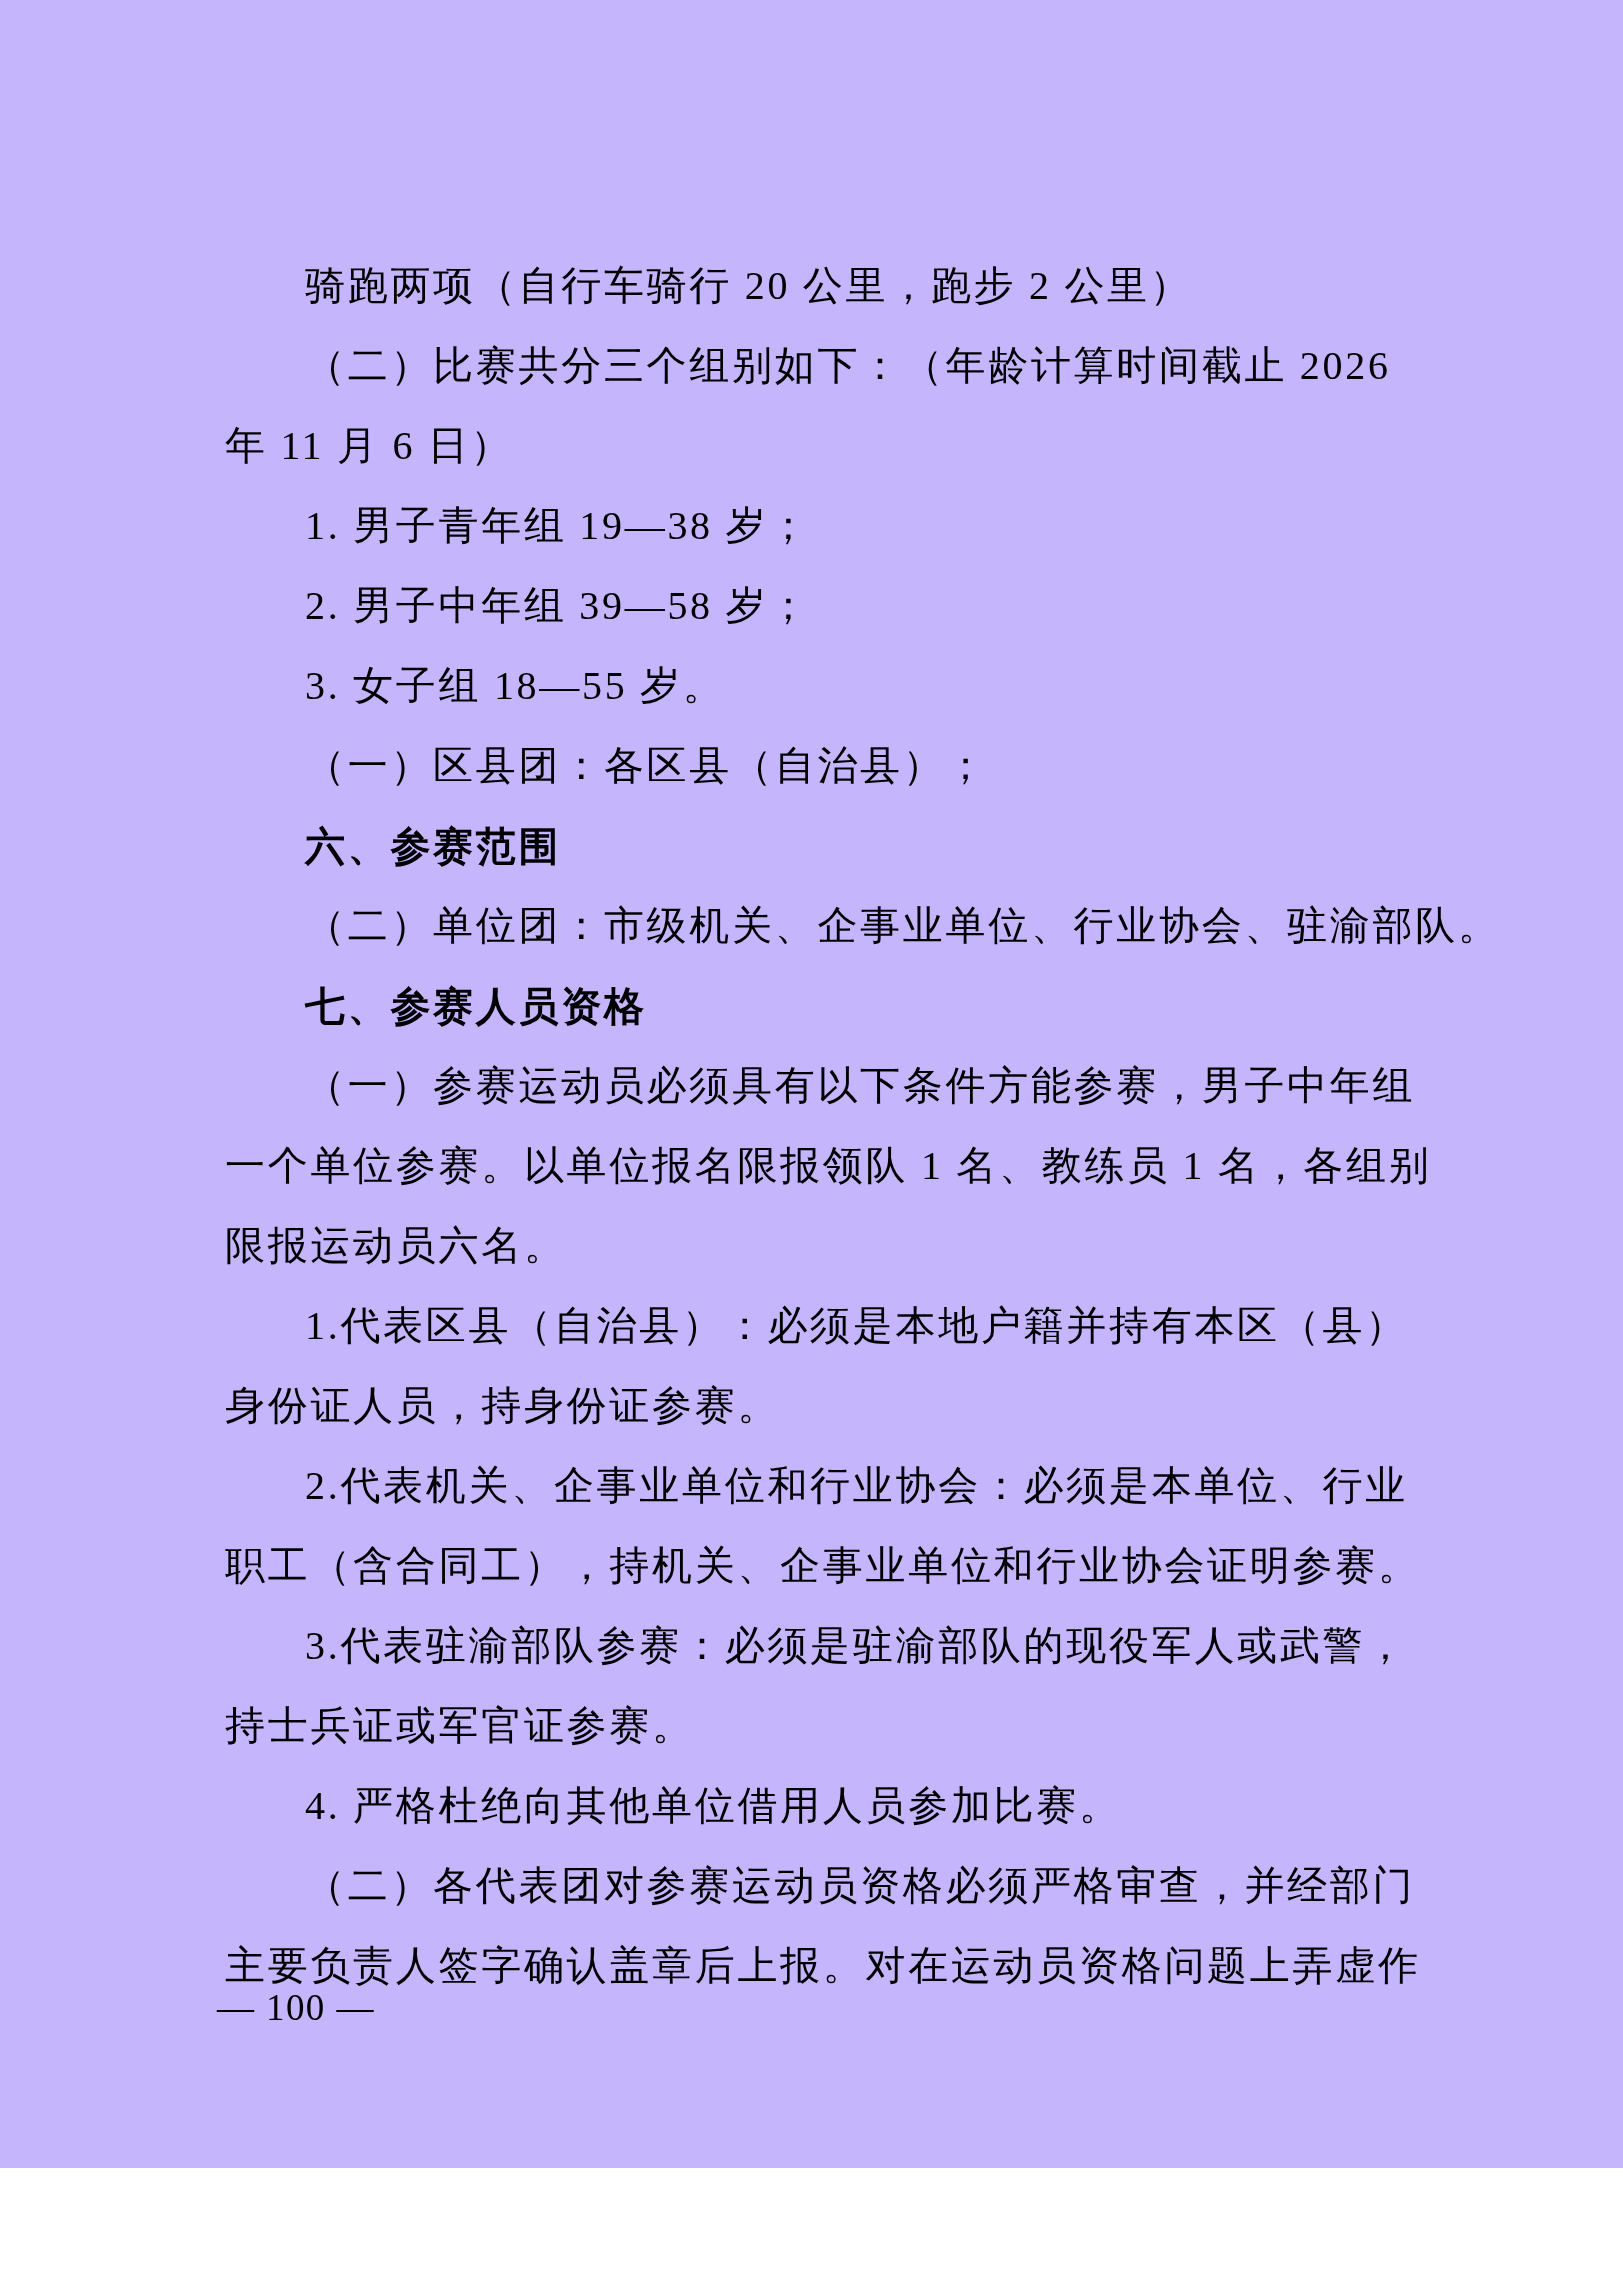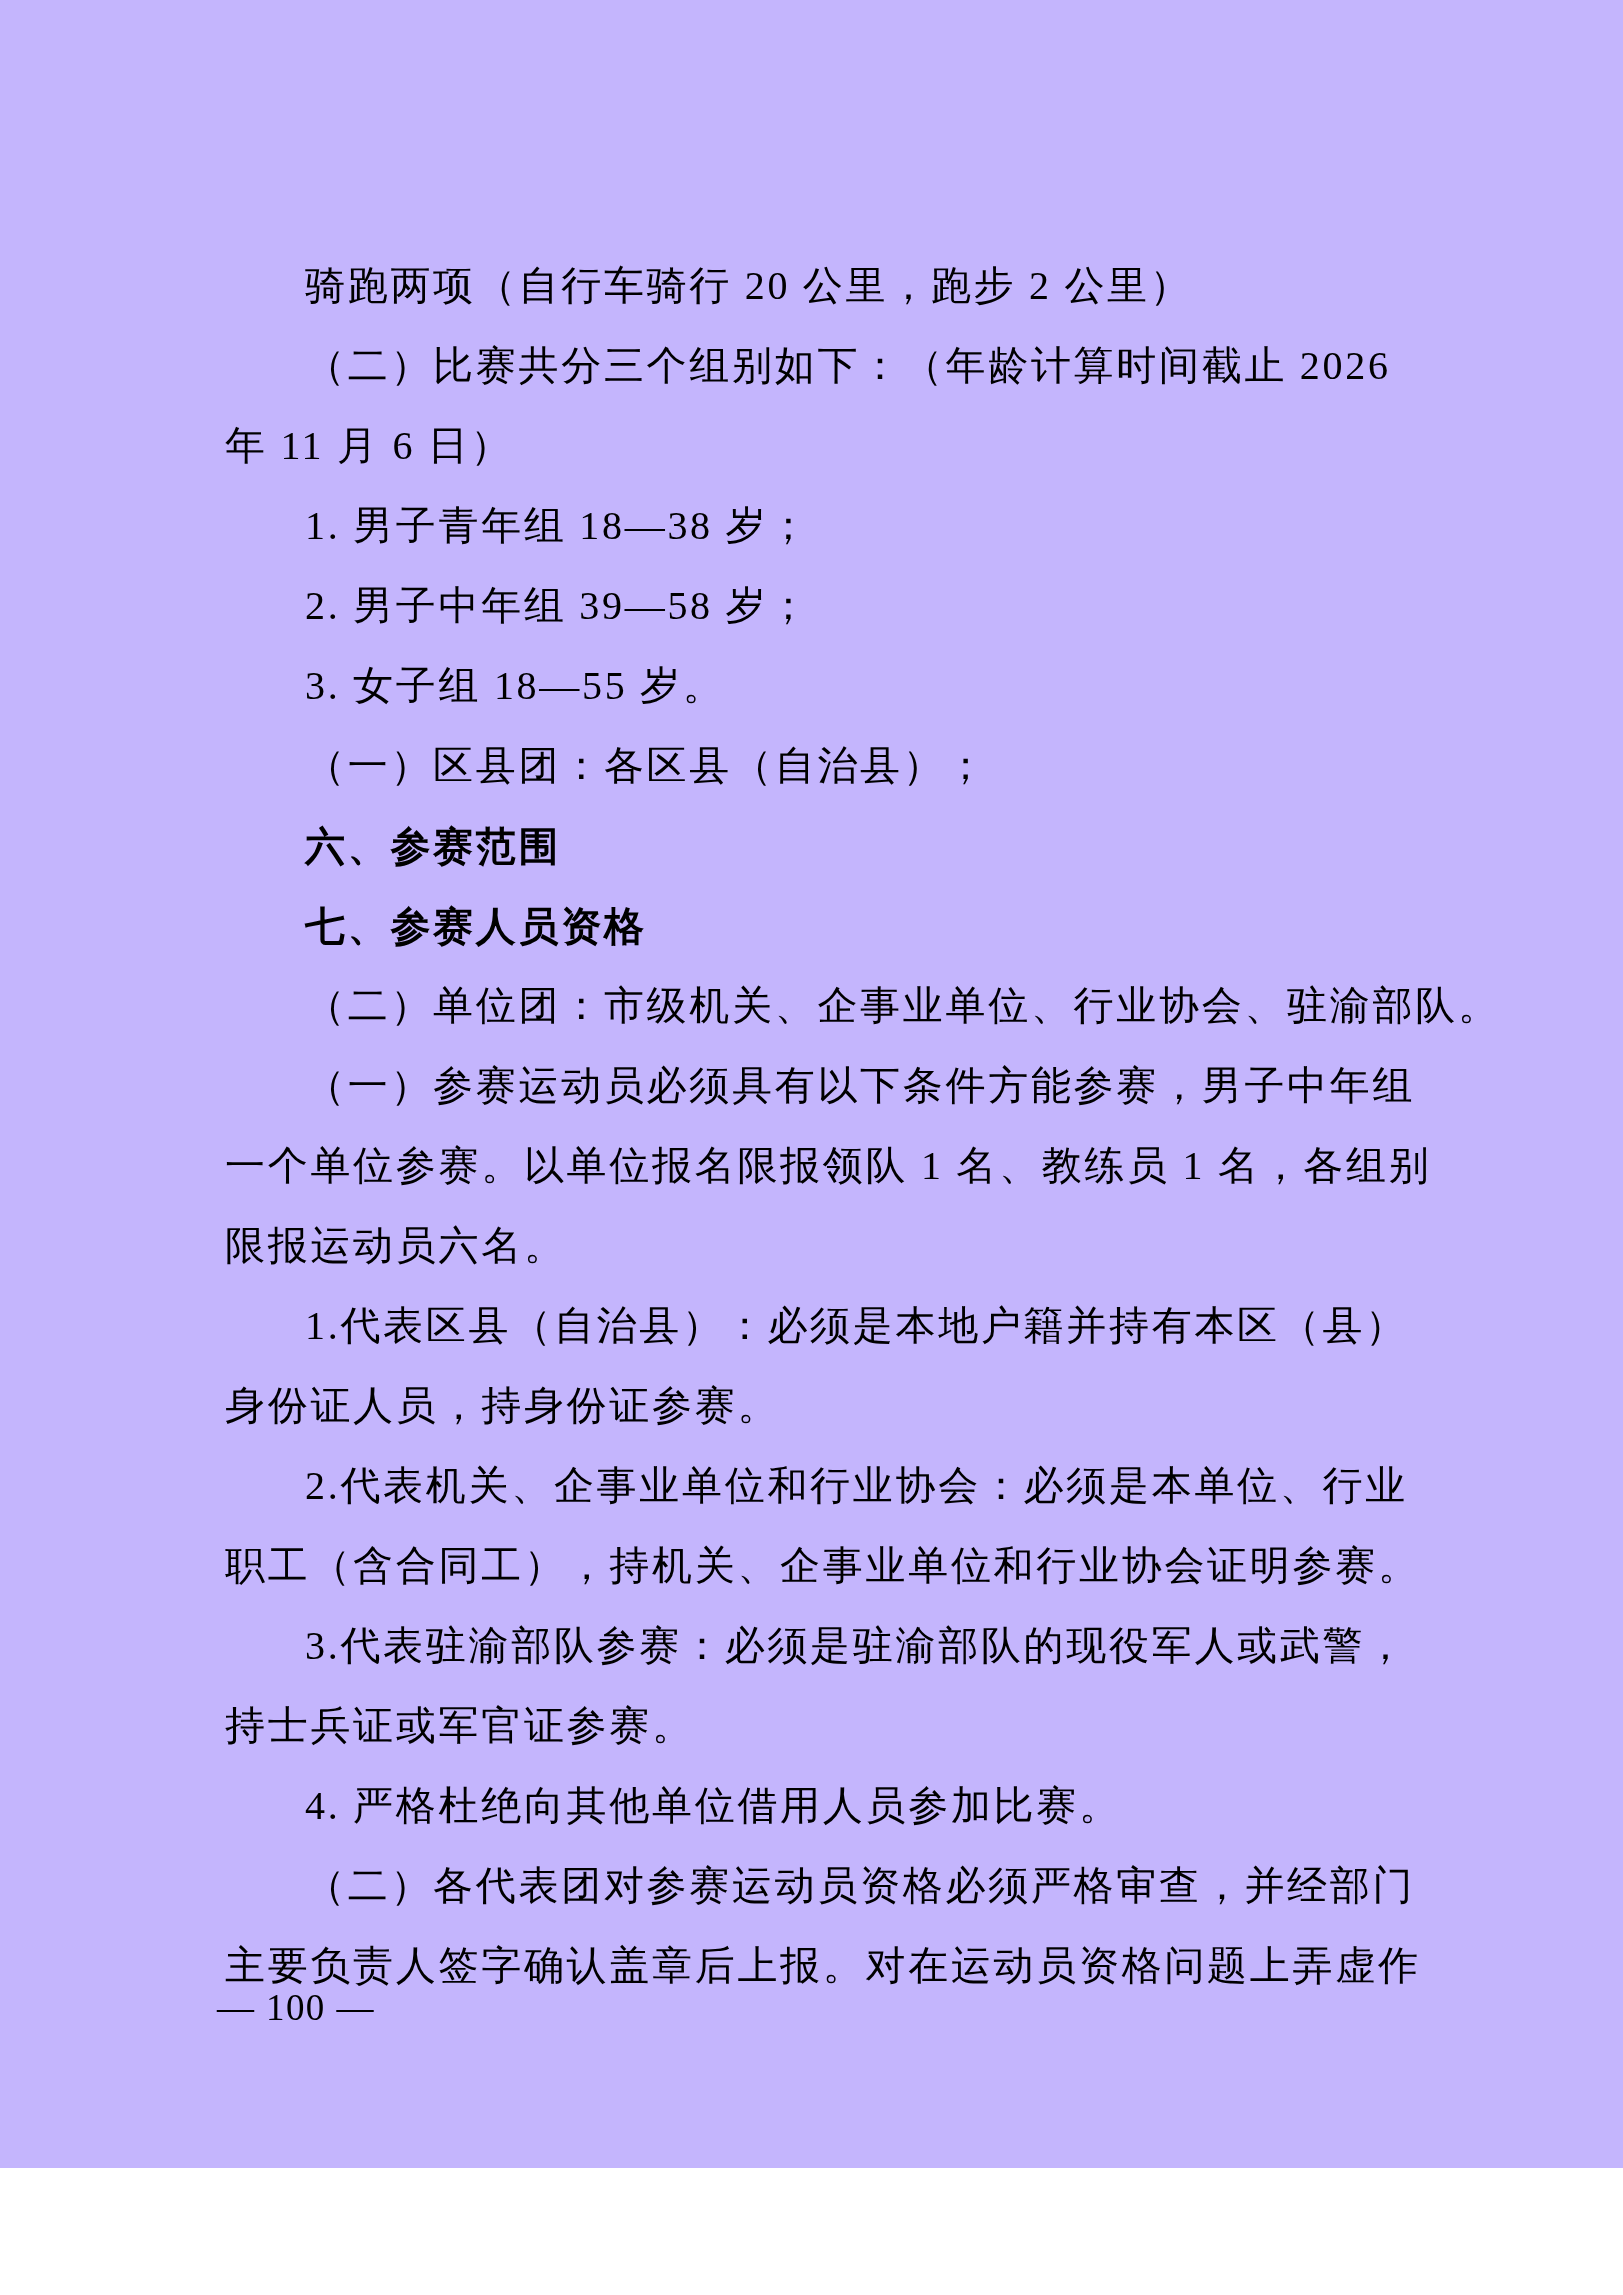--- a/index.html
+++ b/index.html
@@ -49,27 +49,27 @@
   }
 </style>
 </head>
 <body>
 
 <div class="page">
   <div class="content" id="doc-content">
       <div class="line indent">骑跑两项（自行车骑行 20 公里，跑步 2 公里）</div>
       <div class="line indent">（二）比赛共分三个组别如下：（年龄计算时间截止 2026</div>
       <div class="line">年 11 月 6 日）</div>
-      <div class="line indent">1. 男子青年组 18—38 岁；</div>
+      <div class="line indent">1. 男子青年组 19—38 岁；</div>
       <div class="line indent">2. 男子中年组 39—58 岁；</div>
       <div class="line indent">3. 女子组 18—55 岁。</div>
       <div class="line indent">（一）区县团：各区县（自治县）；</div>
       <div class="line heading indent">六、参赛范围</div>
+      <div class="line indent">（二）单位团：市级机关、企事业单位、行业协会、驻渝部队。</div>
       <div class="line heading indent">七、参赛人员资格</div>
-      <div class="line indent">（二）单位团：市级机关、企事业单位、行业协会、驻渝部队。</div>
       <div class="line indent">（一）参赛运动员必须具有以下条件方能参赛，男子中年组</div>
       <div class="line">一个单位参赛。以单位报名限报领队 1 名、教练员 1 名，各组别</div>
       <div class="line">限报运动员六名。</div>
       <div class="line indent">1.代表区县（自治县）：必须是本地户籍并持有本区（县）</div>
       <div class="line">身份证人员，持身份证参赛。</div>
       <div class="line indent">2.代表机关、企事业单位和行业协会：必须是本单位、行业</div>
       <div class="line">职工（含合同工），持机关、企事业单位和行业协会证明参赛。</div>
       <div class="line indent">3.代表驻渝部队参赛：必须是驻渝部队的现役军人或武警，</div>
       <div class="line">持士兵证或军官证参赛。</div>
       <div class="line indent">4. 严格杜绝向其他单位借用人员参加比赛。</div>

